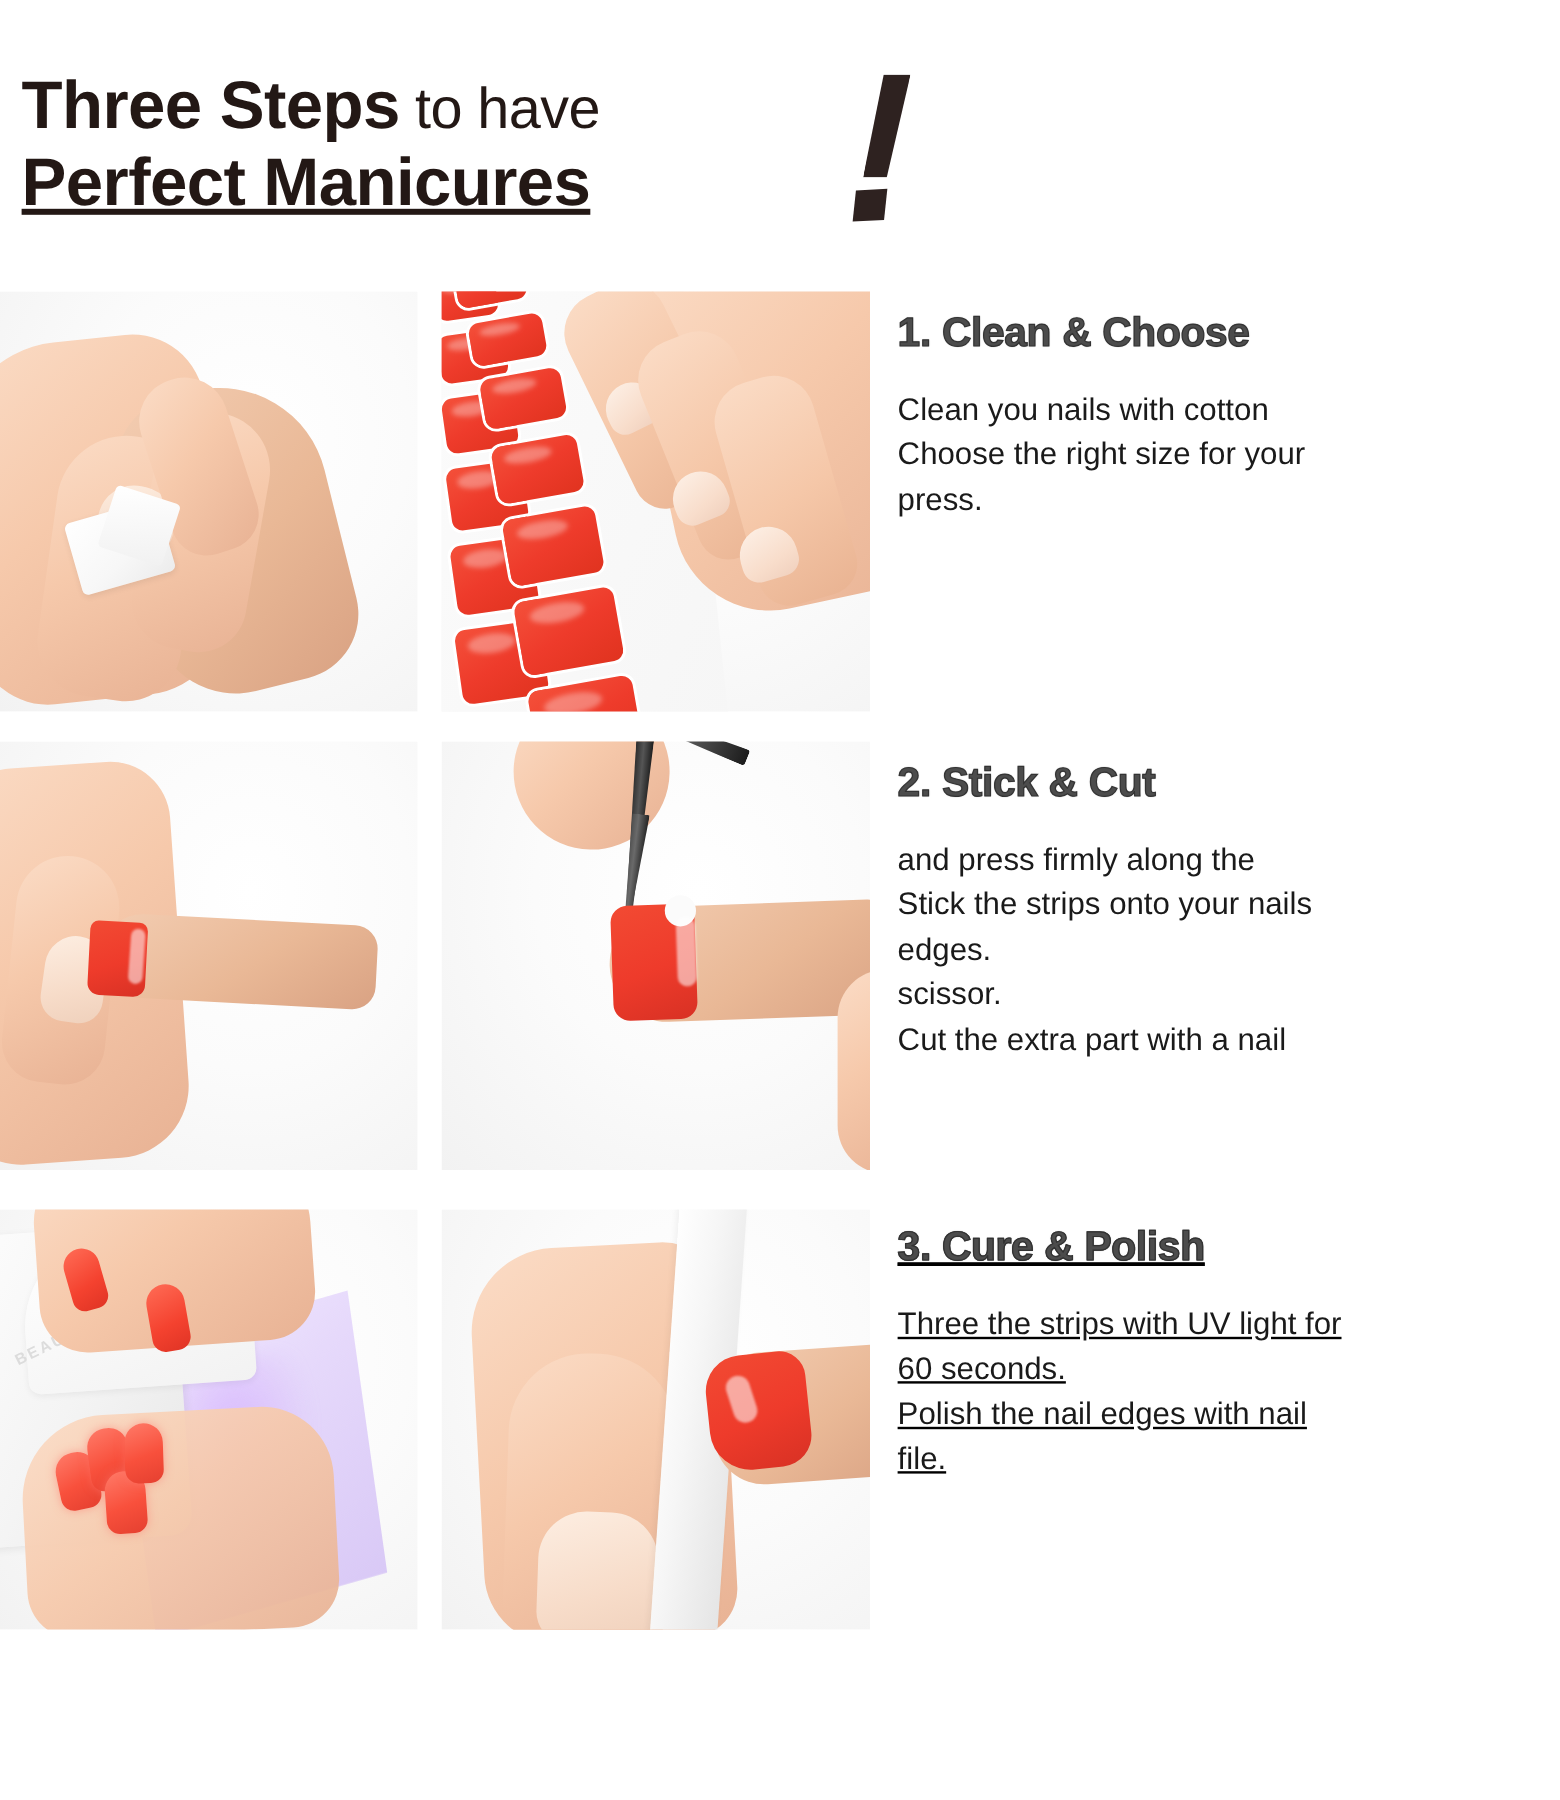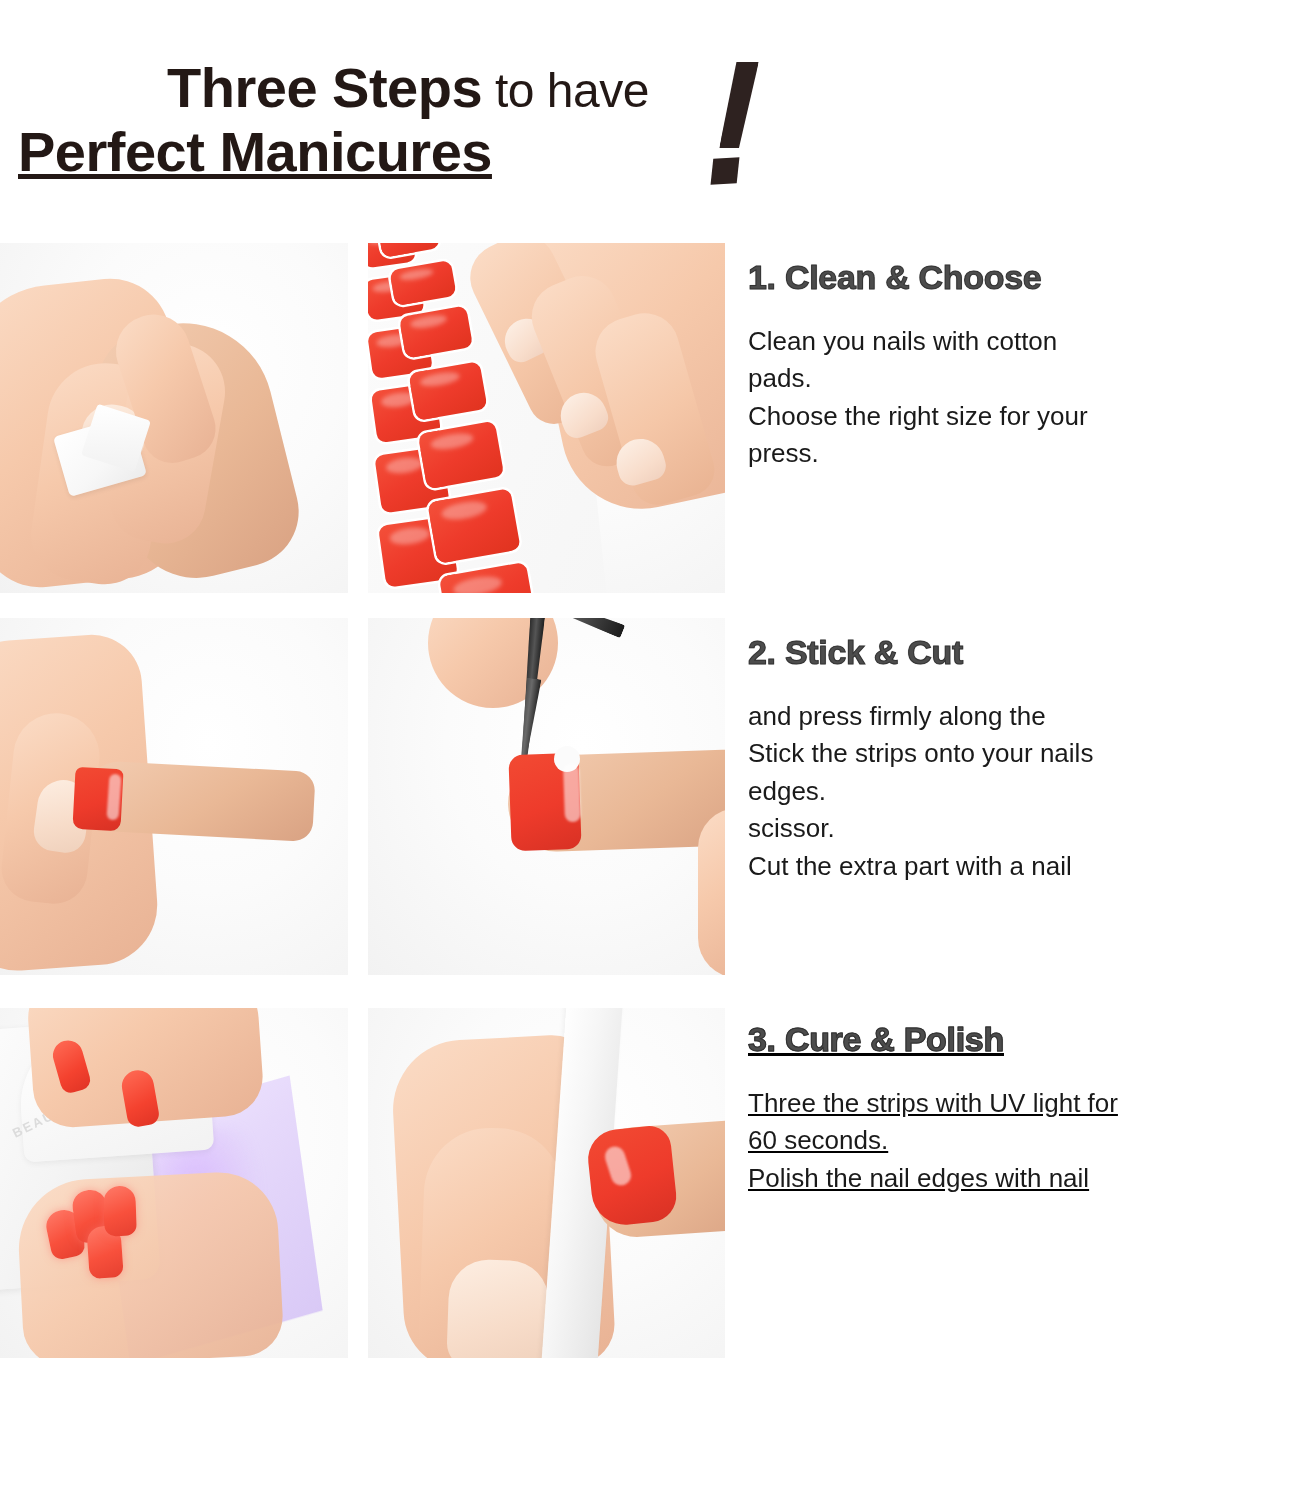--- a/index.html
+++ b/index.html
@@ -25,21 +25,21 @@
     left: 18px;
     top: 60px;
     width: 780px;
     height: 150px;
   }
   .title-line {
     color: #231815;
     line-height: 1.0;
     white-space: nowrap;
   }
-  .title-line1 { font-size: 56px; margin-bottom: 8px; text-align: center; }
+  .title-line1 { font-size: 56px; margin-bottom: 8px; }
   .title-line2 { font-size: 56px; text-decoration: underline; }
   .t-strong {
     font-weight: 700;
     letter-spacing: -0.5px;
   }
   .t-light {
     font-weight: 400;
     font-size: 48px;
     letter-spacing: -0.5px;
   }
@@ -508,21 +508,20 @@
     <div class="file-stick"></div>
     <div class="skin-d r-finger"></div>
     <div class="nail-red r-nail"></div>
     <div class="gloss" style="left:240px; top:138px; width:20px; height:40px; border-radius:10px; transform:rotate(-18deg);"></div>
   </div>
 
   <div class="step" id="step-1">
     <div class="step-head">1. Clean &amp; Choose</div>
     <div class="step-body">
       <span class="ln">Clean you nails with cotton</span>
-      <span class="ln">pads.</span>
       <span class="ln">Choose the right size for your</span>
       <span class="ln">press.</span>
     </div>
   </div>
 
   <div class="step" id="step-2">
     <div class="step-head">2. Stick &amp; Cut</div>
     <div class="step-body">
       <span class="ln">and press firmly along the</span>
       <span class="ln">Stick the strips onto your nails</span>
@@ -531,16 +530,17 @@
       <span class="ln">Cut the extra part with a nail</span>
     </div>
   </div>
 
   <div class="step" id="step-3">
     <div class="step-head">3. Cure &amp; Polish</div>
     <div class="step-body">
       <span class="ln">Three the strips with UV light for</span>
       <span class="ln">60 seconds.</span>
       <span class="ln">Polish the nail edges with nail</span>
+      <span class="ln">file.</span>
     </div>
   </div>
 
 </div>
 
 </body></html>

